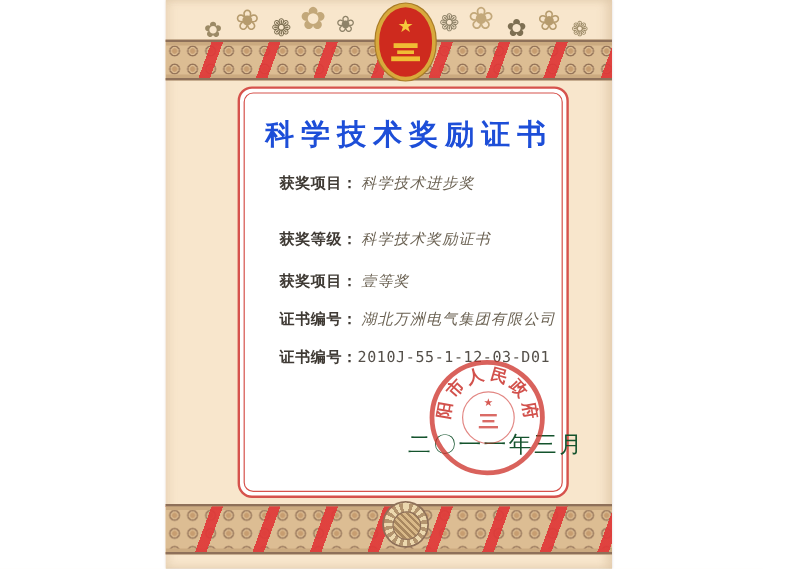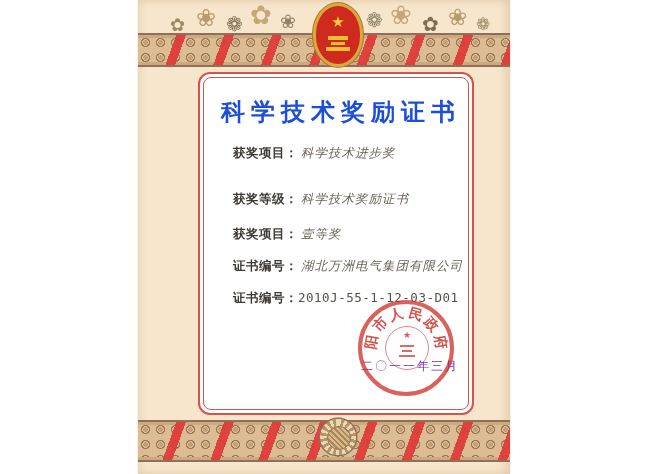--- a/index.html
+++ b/index.html
@@ -57,21 +57,21 @@
   .row .lbl{font-weight:bold;color:#3f3a34;letter-spacing:.5px;}
   .row .val{font-family:"DejaVu Serif",serif;font-style:italic;
     color:#6b6253;margin-left:3px;letter-spacing:1px;}
   .row .val-num{font-family:"DejaVu Sans Mono",monospace;font-style:normal;
     color:#55504a;letter-spacing:.5px;font-size:12.5px;margin-left:0;}
   .row1{top:71px;} .row2{top:117px;} .row3{top:152px;}
   .row4{top:184px;} .row5{top:216px;}
 
   
   .issue-date{position:absolute;left:140px;top:284px;width:140px;
-    text-align:center;color:#6d28d9;font-size:12px;letter-spacing:2px;
+    text-align:center;color:#14532d;font-size:19px;letter-spacing:2px;
     z-index:5;white-space:nowrap;}
 
   
   .seal{position:absolute;left:158px;top:226px;width:96px;height:96px;
     z-index:6;opacity:.88;}
   .seal-ring{position:absolute;inset:0;border:4px solid rgba(204,45,38,.85);
     border-radius:50%;}
   .seal-char{position:absolute;width:16px;height:16px;text-align:center;
     font-size:14px;font-weight:bold;color:rgba(200,40,34,.92);line-height:16px;
     font-family:"DejaVu Serif",serif;}

